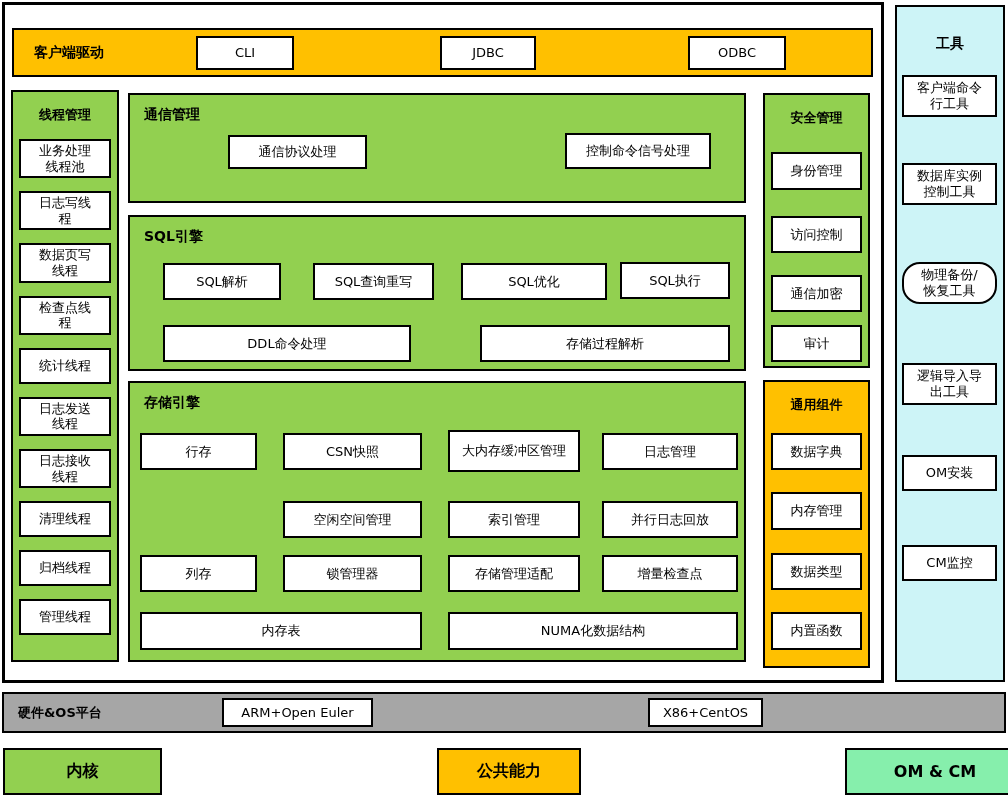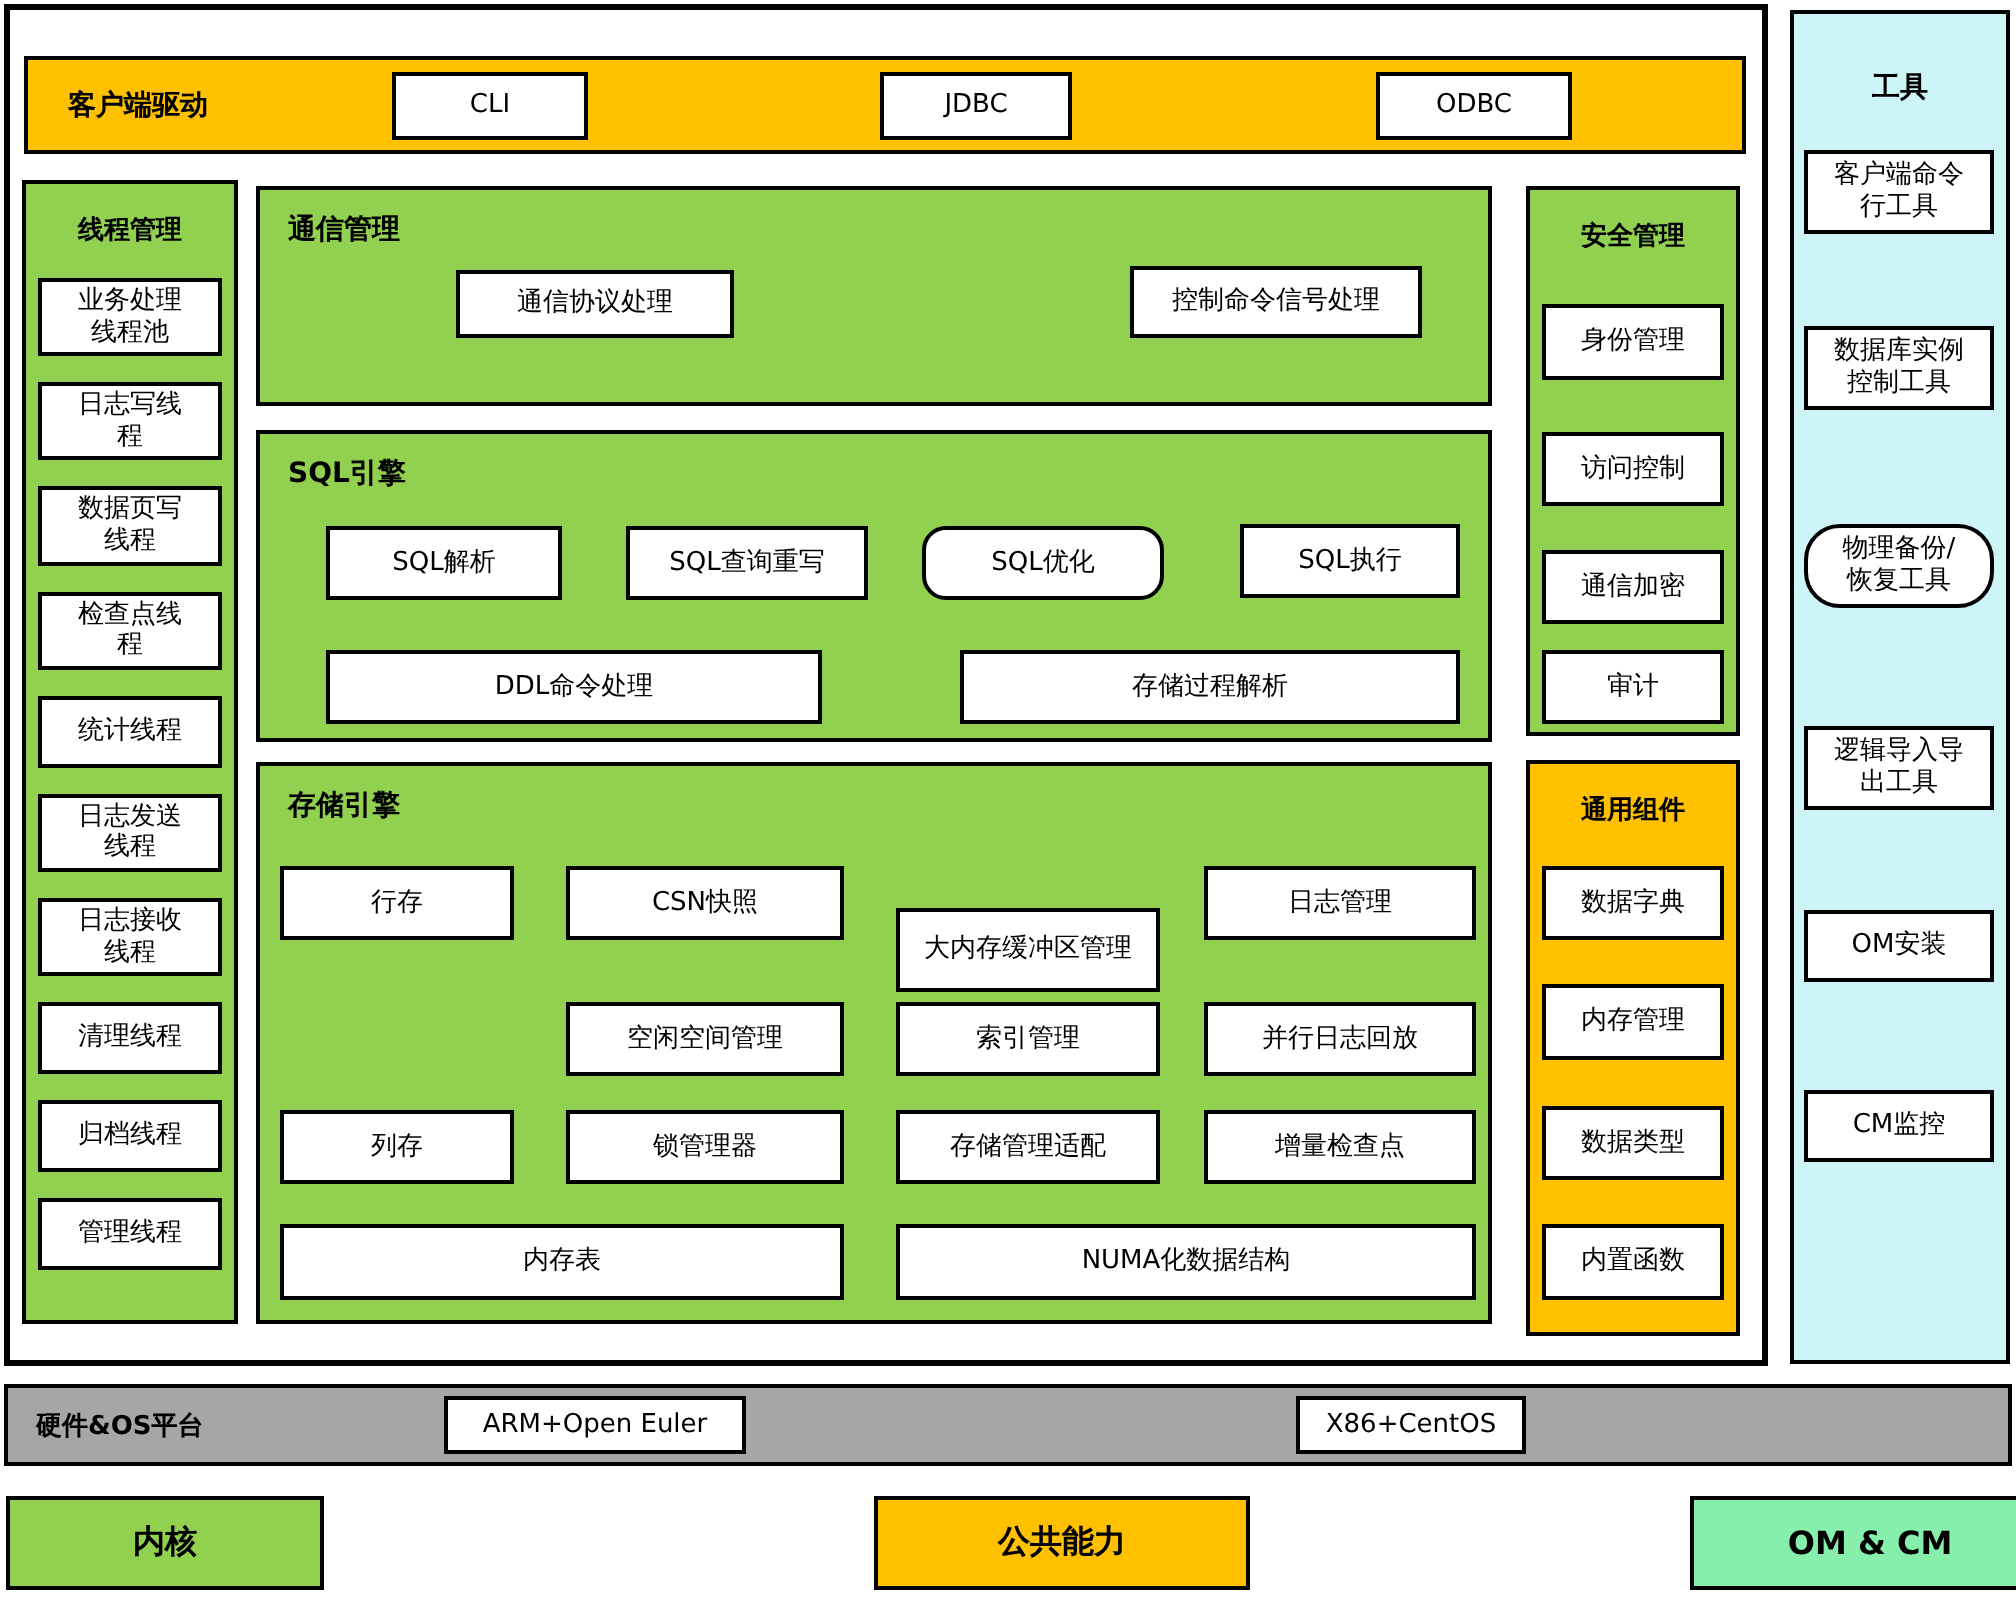--- a/index.html
+++ b/index.html
@@ -33,21 +33,21 @@
   .tools-col { position:absolute; left:895px; top:5px; width:110px; height:677px; background:#CDF4F7; border:2px solid #000; }
   .tools-col .col-title { margin:0; position:absolute; top:28px; width:100%; font-size:14px; }
   .tools-col .wbox { left:5px; width:95px; padding:2px 13px; }
 
   .platform-bar { position:absolute; left:2px; top:692px; width:1004px; height:41px; background:#A6A6A6; border:2px solid #000; }
   .platform-bar .bar-title { font-size:13px; left:14px; }
   .platform-bar .wbox { font-size:13px; }
 
   .legend { position:absolute; top:748px; height:47px; border:2px solid #000; display:flex; align-items:center; justify-content:center; font-weight:bold; font-size:16px; }
   .legend-kernel { left:3px; width:159px; background:#92D050; }
-  .legend-common { left:437px; width:188px; background:#FFC000; }
+  .legend-common { left:437px; width:144px; background:#FFC000; }
   .legend-omcm { left:845px; width:180px; background:#86efac; }
 </style>
 </head>
 <body>
 
 <div class="stage">
 
   <div class="main-box">
 
     <div class="bar-orange">
@@ -74,31 +74,31 @@
     <div class="sec comm-sec">
       <div class="sec-title">通信管理</div>
       <div class="wbox" style="left:98px; top:40px; width:139px; height:34px;">通信协议处理</div>
       <div class="wbox" style="left:435px; top:38px; width:146px; height:36px;">控制命令信号处理</div>
     </div>
 
     <div class="sec sql-sec">
       <div class="sec-title">SQL引擎</div>
       <div class="wbox" style="left:33px; top:46px; width:118px; height:37px;">SQL解析</div>
       <div class="wbox" style="left:183px; top:46px; width:121px; height:37px;">SQL查询重写</div>
-      <div class="wbox" style="left:331px; top:46px; width:121px; height:37px;border-radius:12px;">SQL优化</div>
+      <div class="wbox" style="left:331px; top:46px; width:146px; height:37px;">SQL优化</div>
       <div class="wbox" style="left:490px; top:45px; width:110px; height:37px;">SQL执行</div>
       <div class="wbox" style="left:33px; top:108px; width:248px; height:37px;">DDL命令处理</div>
       <div class="wbox" style="left:350px; top:108px; width:250px; height:37px;">存储过程解析</div>
     </div>
 
     <div class="sec storage-sec">
       <div class="sec-title">存储引擎</div>
       <div class="wbox" style="left:10px; top:50px; width:117px; height:37px;">行存</div>
       <div class="wbox" style="left:153px; top:50px; width:139px; height:37px;">CSN快照</div>
-      <div class="wbox" style="left:318px; top:47px; width:132px; height:42px;margin-top:24px;">大内存缓冲区管理</div>
+      <div class="wbox" style="left:318px; top:47px; width:132px; height:42px;">大内存缓冲区管理</div>
       <div class="wbox" style="left:472px; top:50px; width:136px; height:37px;">日志管理</div>
       <div class="wbox" style="left:153px; top:118px; width:139px; height:37px;">空闲空间管理</div>
       <div class="wbox" style="left:318px; top:118px; width:132px; height:37px;">索引管理</div>
       <div class="wbox" style="left:472px; top:118px; width:136px; height:37px;">并行日志回放</div>
       <div class="wbox" style="left:10px; top:172px; width:117px; height:37px;">列存</div>
       <div class="wbox" style="left:153px; top:172px; width:139px; height:37px;">锁管理器</div>
       <div class="wbox" style="left:318px; top:172px; width:132px; height:37px;">存储管理适配</div>
       <div class="wbox" style="left:472px; top:172px; width:136px; height:37px;">增量检查点</div>
       <div class="wbox" style="left:10px; top:229px; width:282px; height:38px;">内存表</div>
       <div class="wbox" style="left:318px; top:229px; width:290px; height:38px;">NUMA化数据结构</div>

